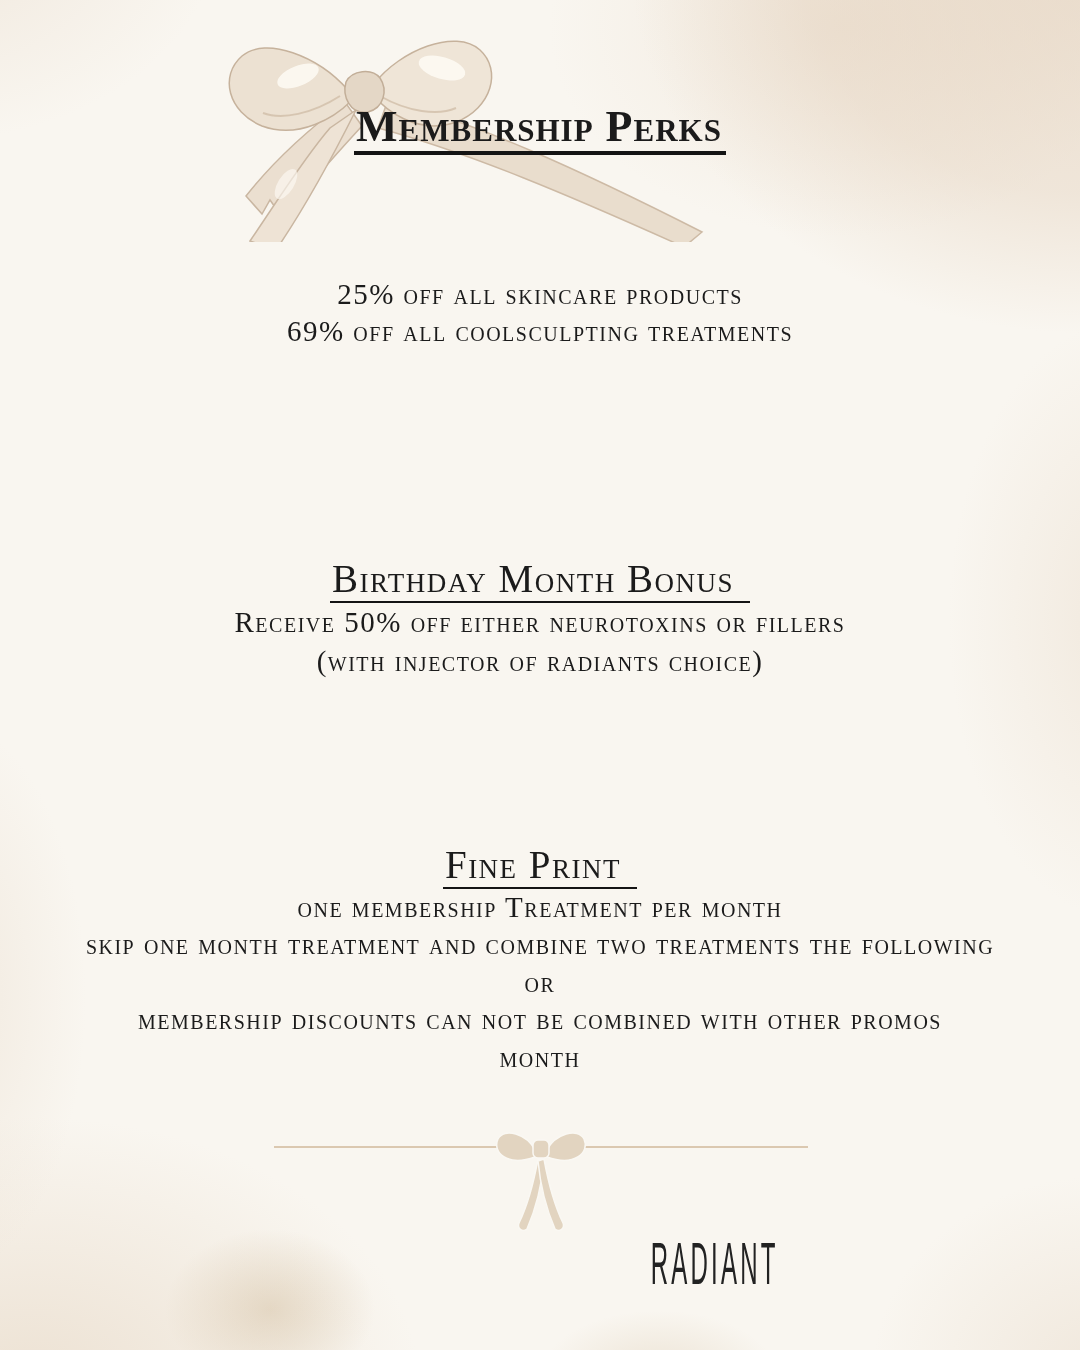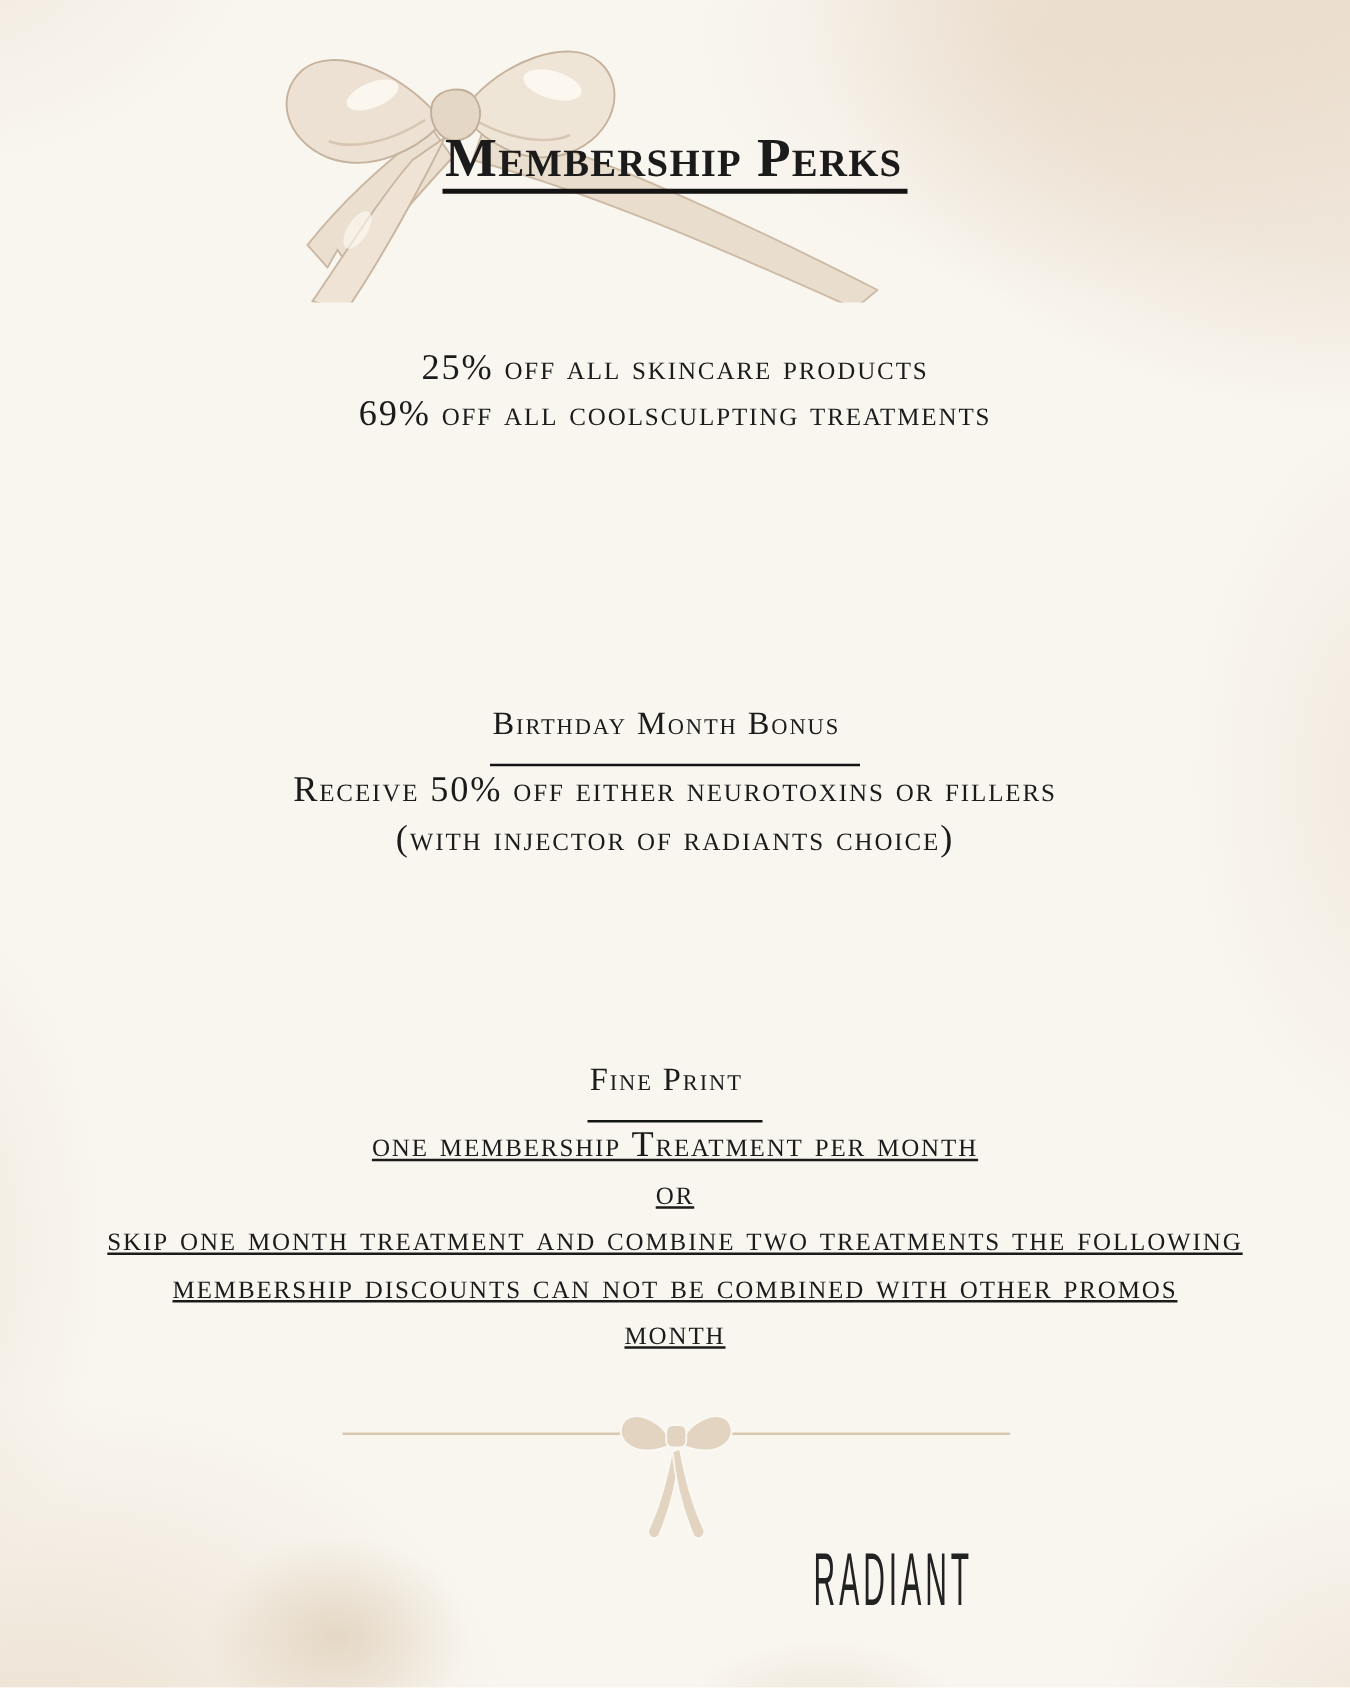--- a/index.html
+++ b/index.html
@@ -52,31 +52,31 @@
     font-size: 29px;
     z-index: 4;
   }
   .textblock .line { line-height: 37px; }
 
   .perks   { top: 276px; }
 
   .birthday { top: 559px; }
   .birthday .line { line-height: 39px; }
 
-  .fineprint { top: 845px; text-decoration: underline; }
+  .fineprint { top: 845px; }
   .fineprint .line { line-height: 37.5px; }
 
   .section-heading-row { line-height: 39px; }
   .fineprint .section-heading-row { line-height: 37.5px; }
   .section-heading {
     display: inline-block;
-    font-size: 26px;
+    font-size: 39px;
     line-height: 1.05;
     border-bottom: 2.5px solid #141414;
-    padding: 0 16px 19px 2px;
+    padding: 0 16px 1px 2px;
   }
 
   
   .divider-line {
     position: absolute;
     top: 1146px; left: 274px;
     width: 534px; height: 2px;
     background: #dbc8b0;
     z-index: 1;
   }
@@ -159,22 +159,22 @@
     </div>
     <div class="line">Receive 50% off either neurotoxins or fillers</div>
     <div class="line">(with injector of radiants choice)</div>
   </div>
 
   <div class="textblock fineprint">
     <div class="section-heading-row">
       <span class="section-heading">Fine Print</span>
     </div>
     <div class="line">one membership Treatment per month</div>
+    <div class="line">skip one month treatment and combine two treatments the following</div>
     <div class="line">or</div>
-    <div class="line">skip one month treatment and combine two treatments the following</div>
     <div class="line">membership discounts can not be combined with other promos</div>
     <div class="line">month</div>
   </div>
 
   <div class="divider-line"></div>
   <svg class="bow-bottom" viewBox="0 0 94 112" aria-hidden="true">
 
     <path d="M41,24 C33,8 10,1 4,13 C-2,26 13,41 41,31 C43,29 43,26 41,24 Z" fill="#e2d4c0" stroke="#faf8f3" stroke-width="1.5"></path>
     <path d="M53,24 C61,8 84,1 90,13 C96,26 81,41 53,31 C51,29 51,26 53,24 Z" fill="#e2d4c0" stroke="#faf8f3" stroke-width="1.5"></path>
 

